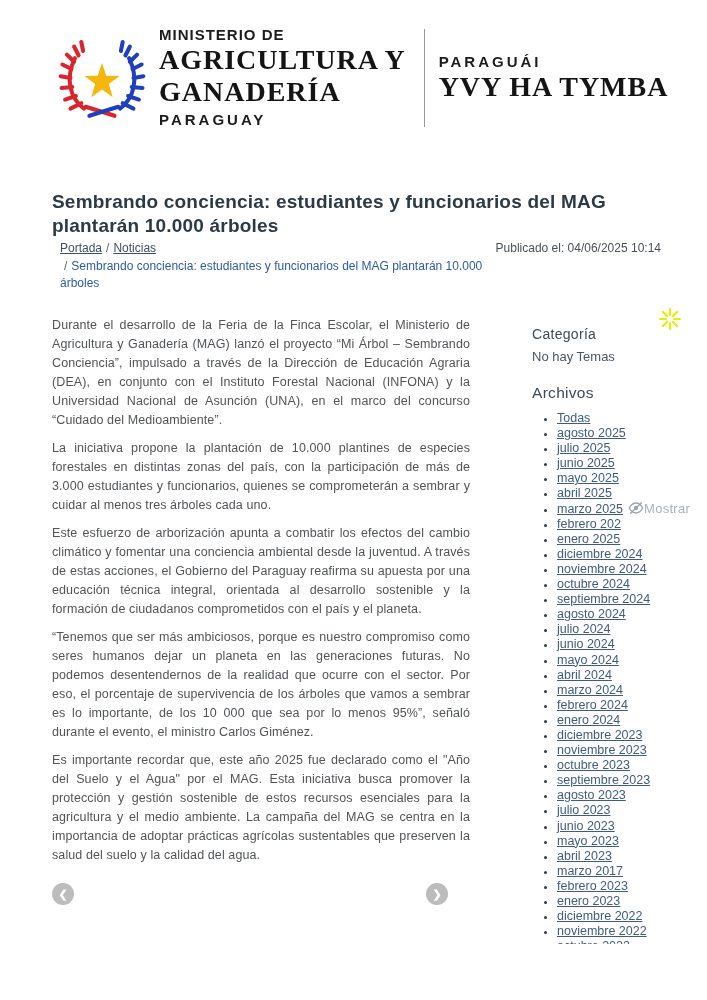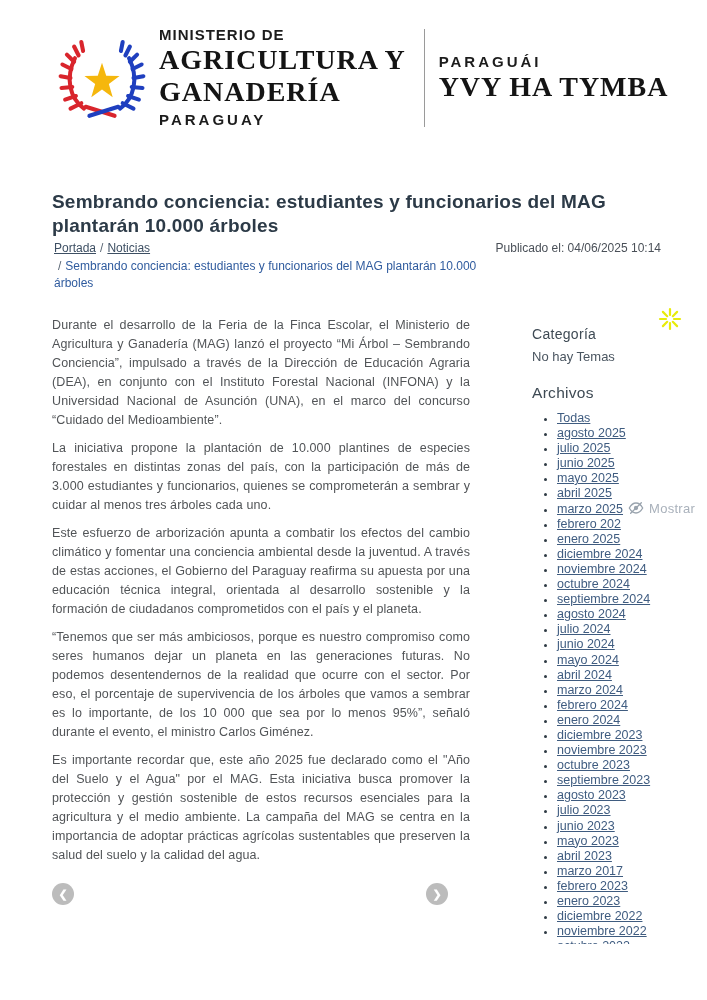--- a/index.html
+++ b/index.html
@@ -12,21 +12,21 @@
   .brand{margin-left:12px;color:#141414;}
   .brand .small{font-size:15px;font-weight:bold;letter-spacing:1px;line-height:18px;color:#1c1c1c;}
   .brand .serif{font-family:"Liberation Serif",serif;font-weight:bold;font-size:28px;line-height:32px;
                 letter-spacing:1px;color:#141414;}
   .brand .tiny-wide{font-size:15px;font-weight:bold;letter-spacing:3px;line-height:18px;color:#1c1c1c;margin-top:3px;}
   .hdr-divider{width:1px;height:98px;background:#9a9a9a;margin:0 14px 0 18px;}
 
   
   .title{position:absolute;left:52px;top:190px;width:622px;font-size:19px;line-height:24px;
          font-weight:bold;color:#2c3a47;letter-spacing:.2px;}
-  .breadcrumb{position:absolute;left:54px;top:240px;width:448px;font-size:12px;line-height:17.5px;color:#41536a;}
+  .breadcrumb{position:absolute;left:60px;top:240px;width:448px;font-size:12px;line-height:17.5px;color:#41536a;}
   .breadcrumb a{color:#3d4f63;text-decoration:underline;cursor:pointer;}
   .breadcrumb .sep{color:#5a6674;margin:0 4px;text-decoration:none;}
   .breadcrumb .current{color:#2f5b9e;}
   .published{position:absolute;right:46px;top:241px;font-size:12px;color:#4a5058;}
 
   
   .article-body{position:absolute;left:52px;top:316px;width:418px;}
   .article-body p{margin:0 0 9px 0;font-size:12.5px;line-height:19px;color:#515457;
                   text-align:justify;letter-spacing:.1px;}
 
@@ -42,21 +42,21 @@
   .sb-heading{font-size:14px;color:#3e4a54;letter-spacing:.3px;margin:0 0 7px 0;font-weight:normal;}
   .sb-empty{font-size:13px;color:#4a5560;margin:0 0 20px 0;}
   .sb-heading2{font-size:15.5px;color:#3e4a54;letter-spacing:.3px;margin:0 0 9px 0;font-weight:normal;}
   .archive-list{margin:0;padding:0 0 0 25px;list-style:disc;}
   .archive-list li{font-size:12.5px;line-height:15.1px;color:#2f3b45;}
   .archive-list li::marker{color:#2f3b45;font-size:11px;}
   .archive-list a{color:#3f5c80;text-decoration:underline;cursor:pointer;}
 
   
   .asterisk{position:absolute;left:658px;top:307px;width:24px;height:24px;}
-  .mostrar{position:absolute;left:628px;top:500px;display:flex;align-items:center;gap:5px;cursor:pointer;}
+  .mostrar{position:absolute;left:628px;top:500px;display:flex;align-items:center;cursor:pointer;}
   .mostrar .lbl{font-size:13px;color:#a9b1bb;letter-spacing:.3px;}
 </style>
 </head>
 <body>
 
 <div class="page">
 
   <div class="header">
     <svg class="logo" viewBox="0 0 100 100">
 

